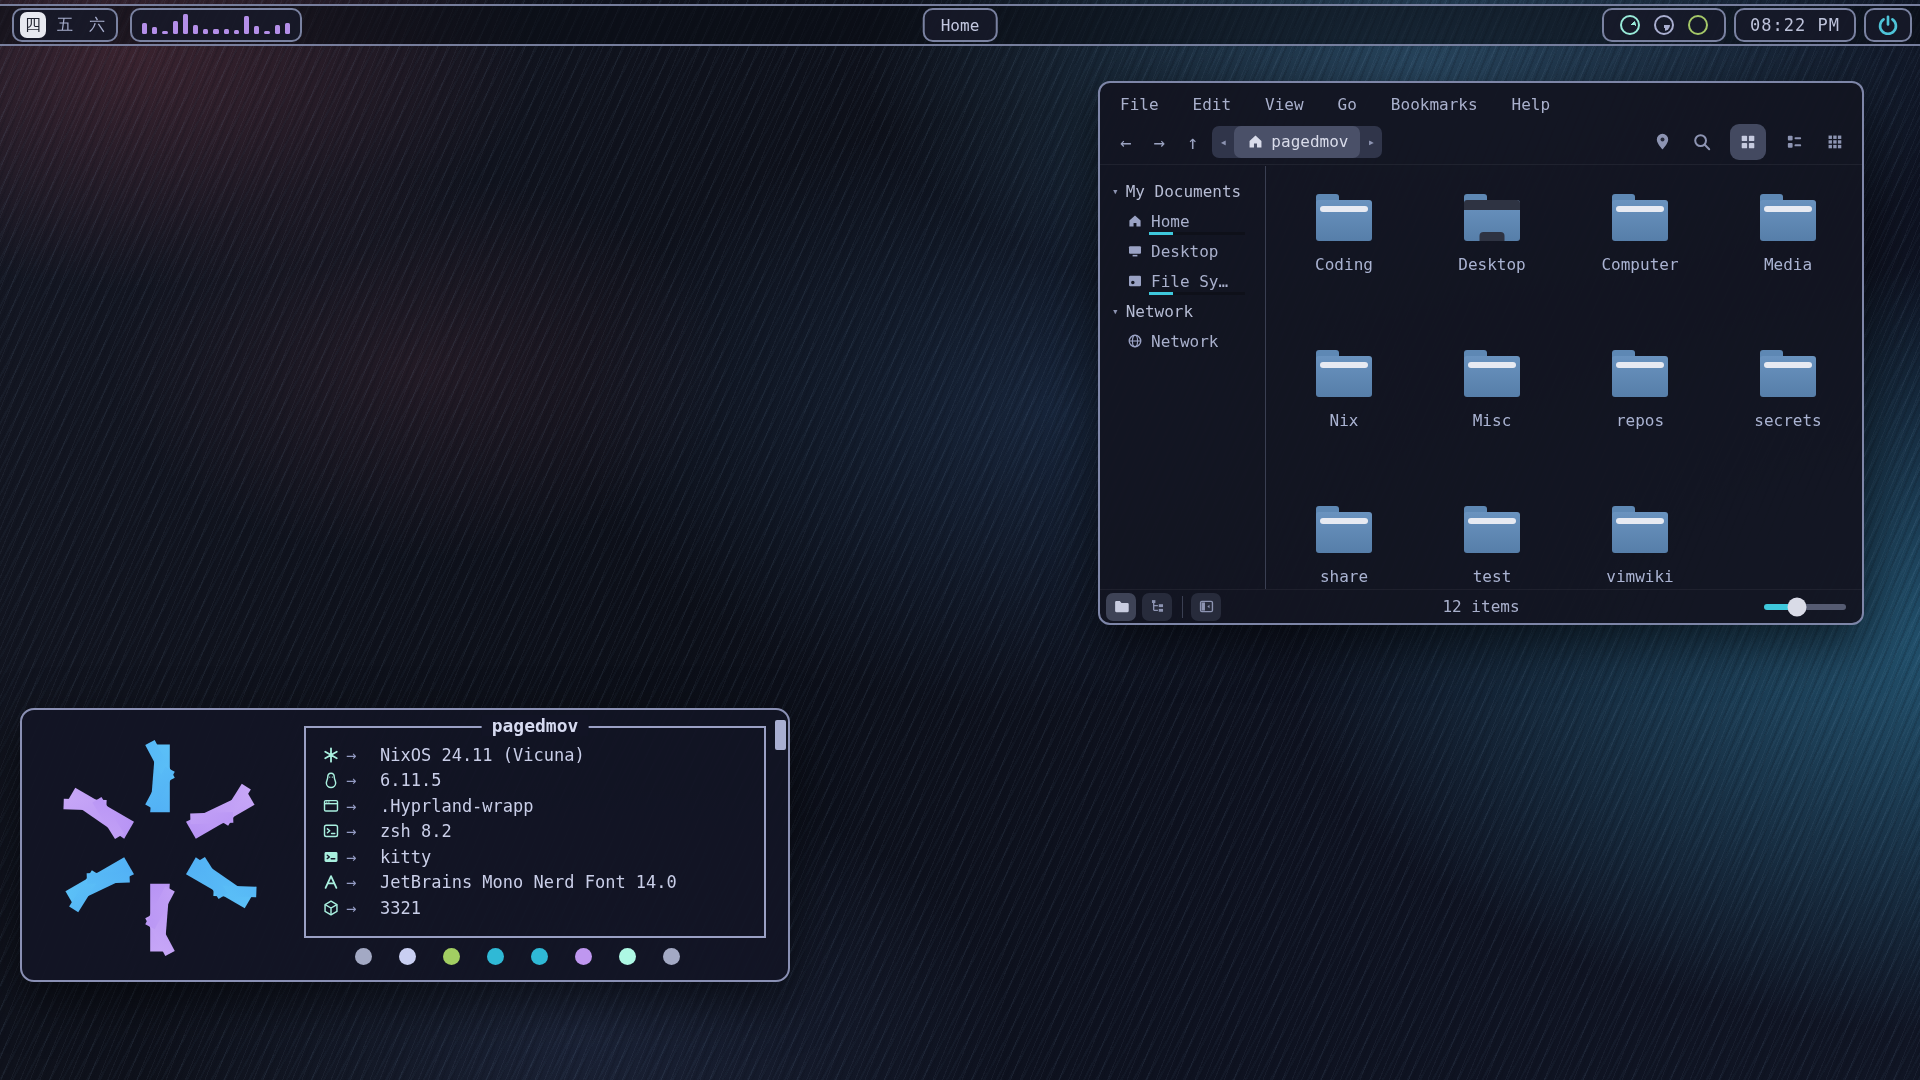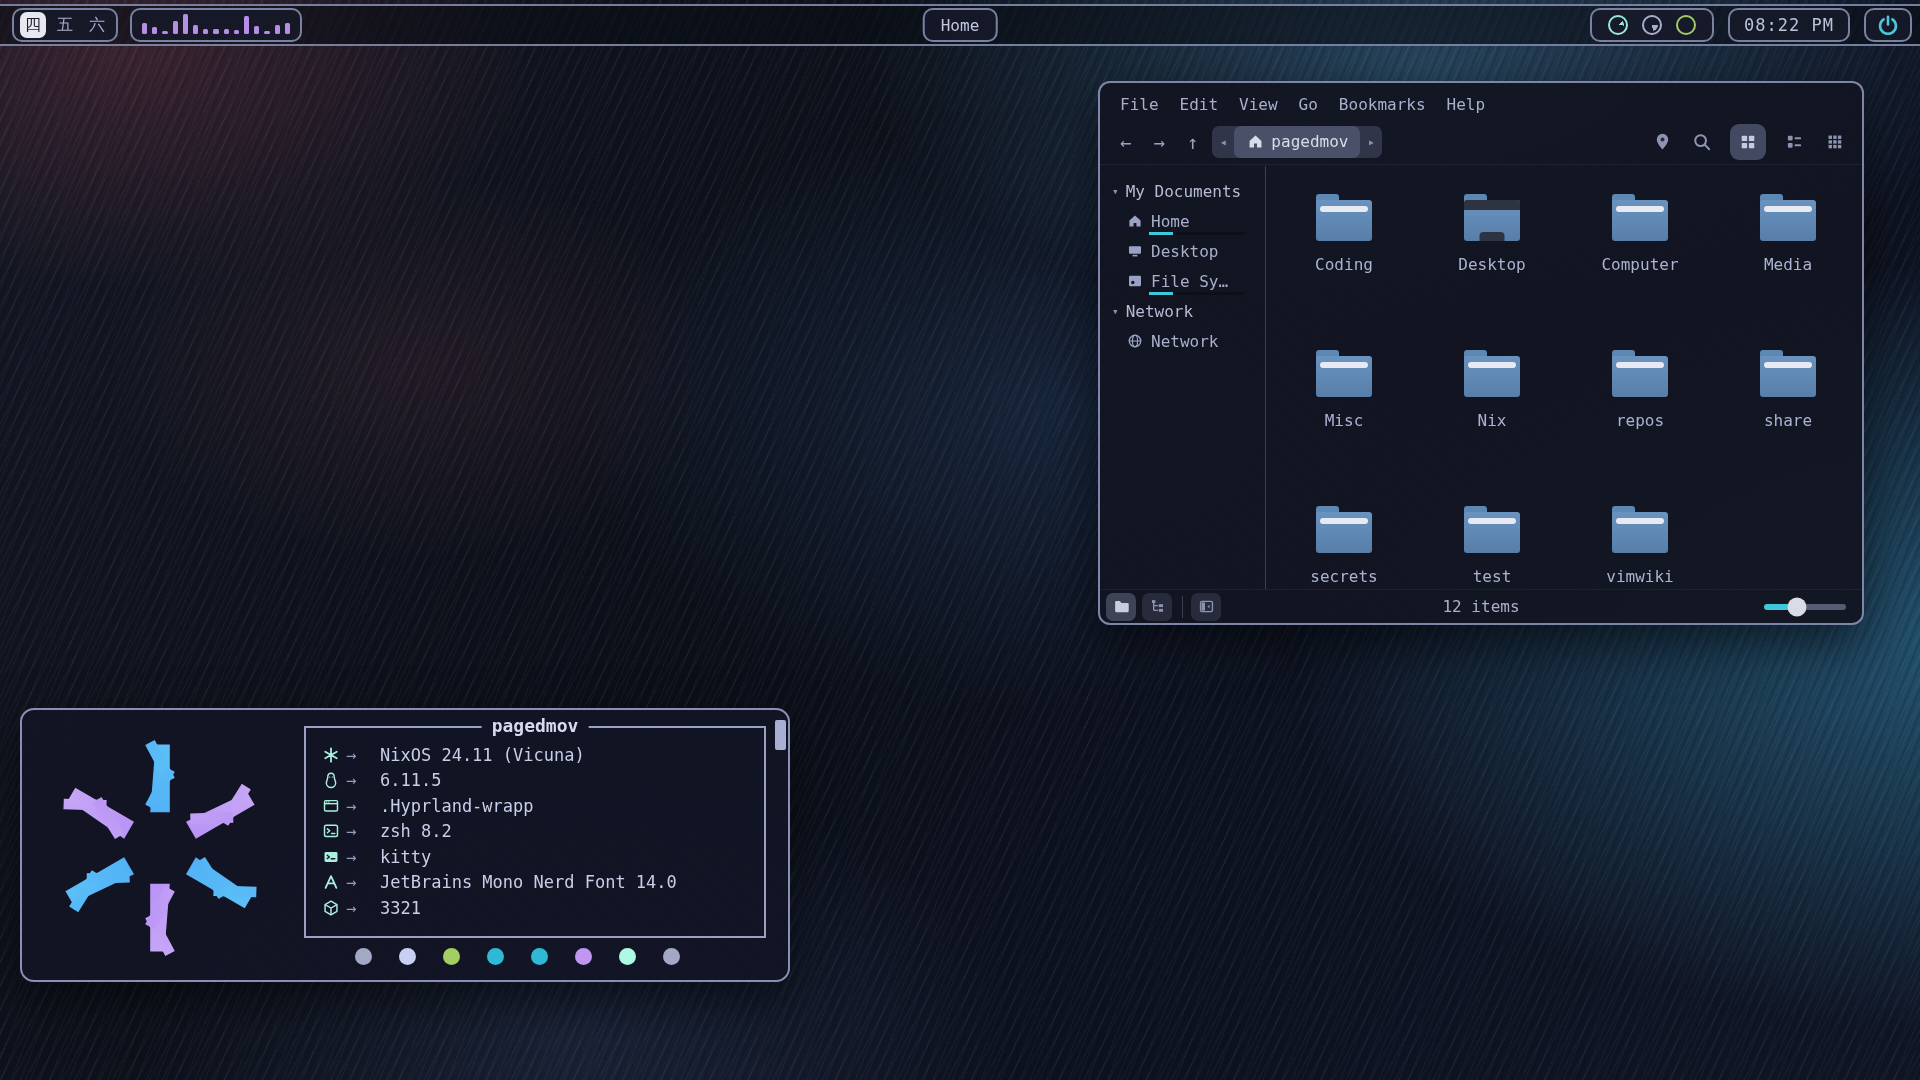--- a/index.html
+++ b/index.html
@@ -27,32 +27,32 @@
     display:flex; align-items:center; }
   .pill { height:34px; background:rgba(23,26,42,0.82); border:2px solid rgba(134,142,175,0.9);
     border-radius:10px; display:flex; align-items:center; }
   .ws-pill { margin-left:12px; padding:0 6px; gap:6px; }
   .ws { min-width:26px; height:26px; border-radius:7px; display:flex; align-items:center; justify-content:center;
     font-size:16px; color:#a6adcc; padding:0 4px; }
   .ws.active { background:#e8e9f0; color:#20232f; }
   .viz-pill { margin-left:12px; padding:0 10px; gap:5px; width:172px; align-items:flex-end; padding-bottom:6px; }
   .vbar { width:6px; background:#b48ee8; border-radius:1.5px; }
   .center-pill { position:absolute; left:50%; transform:translateX(-50%); padding:0 16px; font-size:16px; color:#c3c8e0; }
-  .right-group { position:absolute; right:0; top:0; height:100%; display:flex; align-items:center; gap:14px; padding-right:8px; }
+  .right-group { position:absolute; right:0; top:0; height:100%; display:flex; align-items:center; gap:8px; padding-right:8px; }
   .tray-pill { padding:0 16px; gap:14px; }
   .tcirc { width:20px; height:20px; border-radius:50%; border:2.5px solid; position:relative; }
   .tcirc .wedge { position:absolute; inset:2px; border-radius:50%; }
   .clock-pill { padding:0 14px; font-size:17px; color:#bdc2da; letter-spacing:1px; }
   .power-pill { width:48px; justify-content:center; }
 
   
   .fm { position:absolute; left:1098px; top:81px; width:766px; height:544px;
     background:rgba(19,21,33,0.96); border:2px solid #7e86a8; border-radius:12px;
     box-shadow:0 18px 50px rgba(0,0,0,0.55); overflow:hidden; }
-  .fm-menubar { height:36px; display:flex; align-items:center; gap:21px; padding:6px 0 0 20px; font-size:16px; color:#a9b0cc; }
+  .fm-menubar { height:36px; display:flex; align-items:center; gap:34px; padding:6px 0 0 20px; font-size:16px; color:#a9b0cc; }
   .fm-menubar span { cursor:default; }
   .fm-toolbar { height:46px; display:flex; align-items:center; padding:0 16px 0 20px; border-bottom:1px solid rgba(255,255,255,0.06); }
   .nav-arrows { display:flex; gap:22px; font-size:19px; color:#9aa2c0; }
   .pathbox { margin-left:14px; height:32px; background:#30354a; border-radius:7px; display:flex; align-items:center; }
   .path-chev { width:22px; text-align:center; color:#8d94b2; font-size:12px; }
   .path-seg { height:32px; background:#4a5068; border-radius:7px; display:flex; align-items:center; gap:7px; padding:0 12px; color:#d9dcea; font-size:16px; }
   .tb-right { margin-left:auto; display:flex; align-items:center; gap:16px; }
   .tb-ico { width:24px; height:24px; display:flex; align-items:center; justify-content:center; color:#8d94b2; }
   .tb-btn-active { width:36px; height:36px; background:#434960; border-radius:9px; display:flex; align-items:center; justify-content:center; }
   .fm-body { position:absolute; top:83px; bottom:34px; left:0; right:0; display:flex; }
@@ -308,53 +308,53 @@
               <div class="stripe"></div>
             </div>
             <div class="flabel">Media</div>
           </div>
           <div class="fcell">
             <div class="ficon">
               <div class="tab"></div>
               <div class="fbody"></div>
               <div class="stripe"></div>
             </div>
+            <div class="flabel">Nix</div>
+          </div>
+          <div class="fcell">
+            <div class="ficon">
+              <div class="tab"></div>
+              <div class="fbody"></div>
+              <div class="stripe"></div>
+            </div>
             <div class="flabel">Misc</div>
           </div>
           <div class="fcell">
             <div class="ficon">
               <div class="tab"></div>
               <div class="fbody"></div>
               <div class="stripe"></div>
             </div>
-            <div class="flabel">Nix</div>
-          </div>
-          <div class="fcell">
-            <div class="ficon">
-              <div class="tab"></div>
-              <div class="fbody"></div>
-              <div class="stripe"></div>
-            </div>
             <div class="flabel">repos</div>
           </div>
           <div class="fcell">
             <div class="ficon">
               <div class="tab"></div>
               <div class="fbody"></div>
               <div class="stripe"></div>
             </div>
+            <div class="flabel">secrets</div>
+          </div>
+          <div class="fcell">
+            <div class="ficon">
+              <div class="tab"></div>
+              <div class="fbody"></div>
+              <div class="stripe"></div>
+            </div>
             <div class="flabel">share</div>
-          </div>
-          <div class="fcell">
-            <div class="ficon">
-              <div class="tab"></div>
-              <div class="fbody"></div>
-              <div class="stripe"></div>
-            </div>
-            <div class="flabel">secrets</div>
           </div>
           <div class="fcell">
             <div class="ficon">
               <div class="tab"></div>
               <div class="fbody"></div>
               <div class="stripe"></div>
             </div>
             <div class="flabel">test</div>
           </div>
           <div class="fcell">

